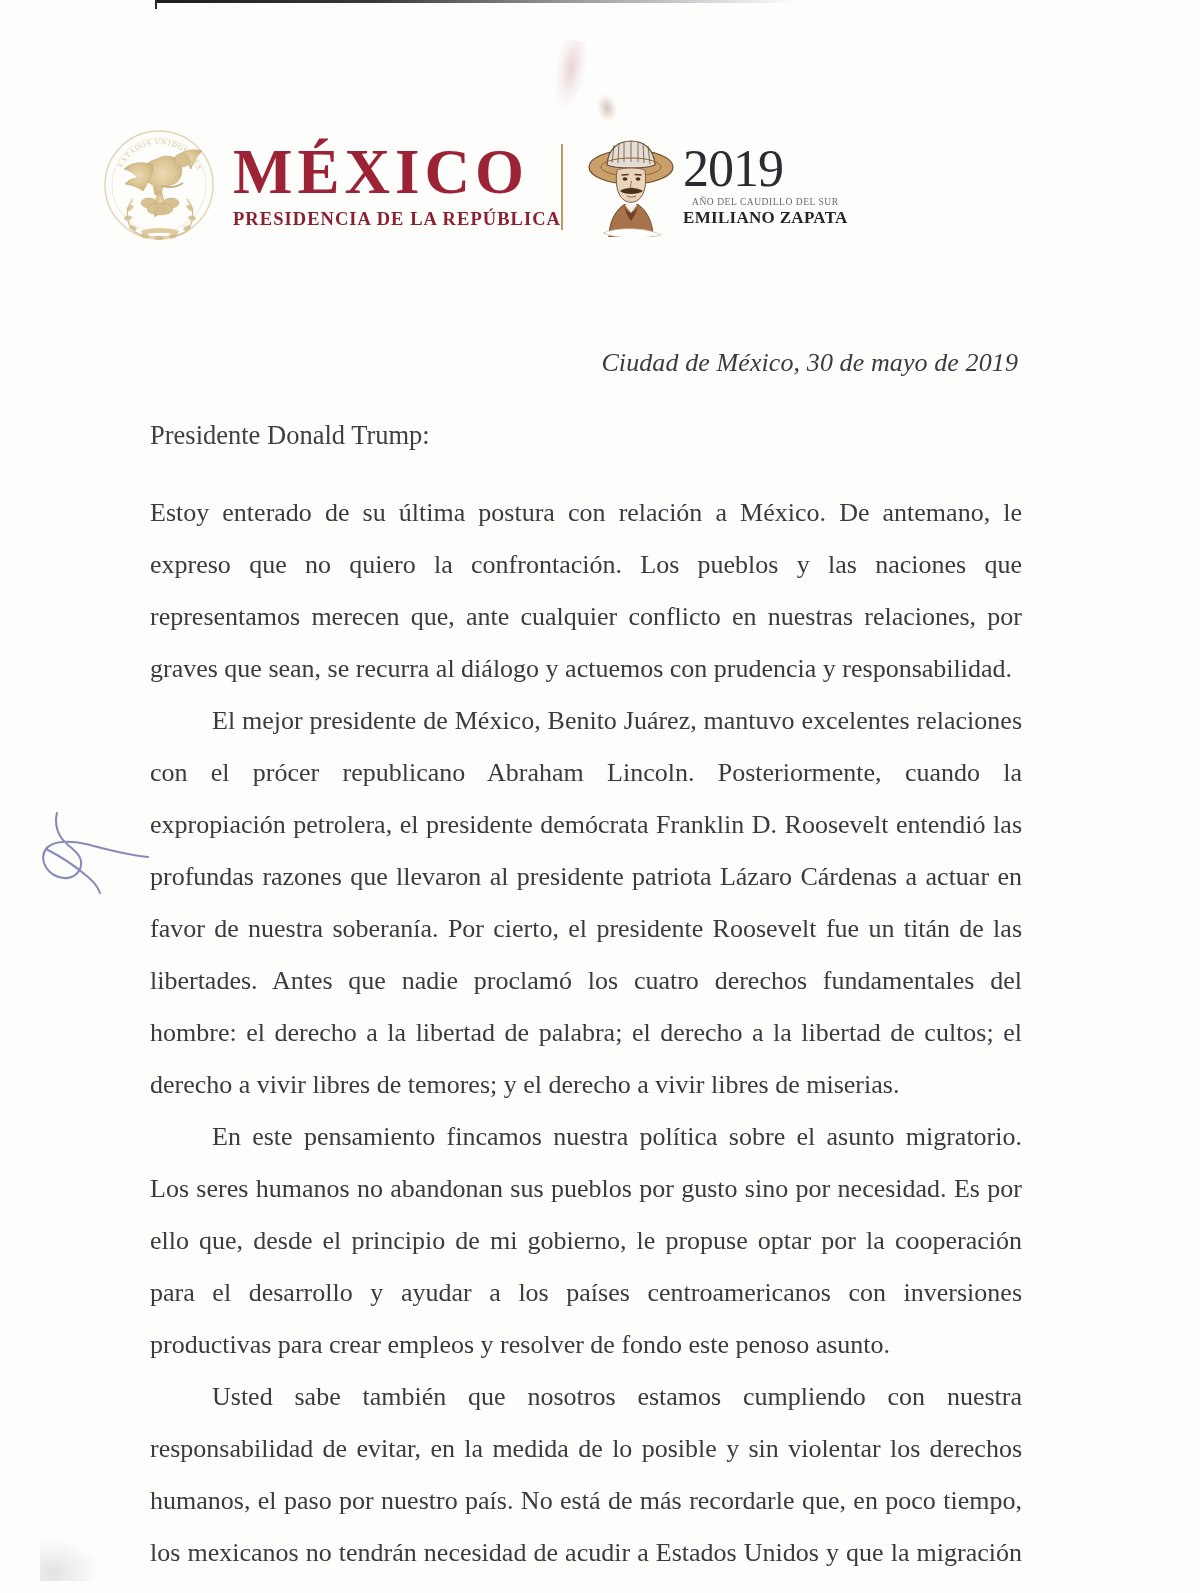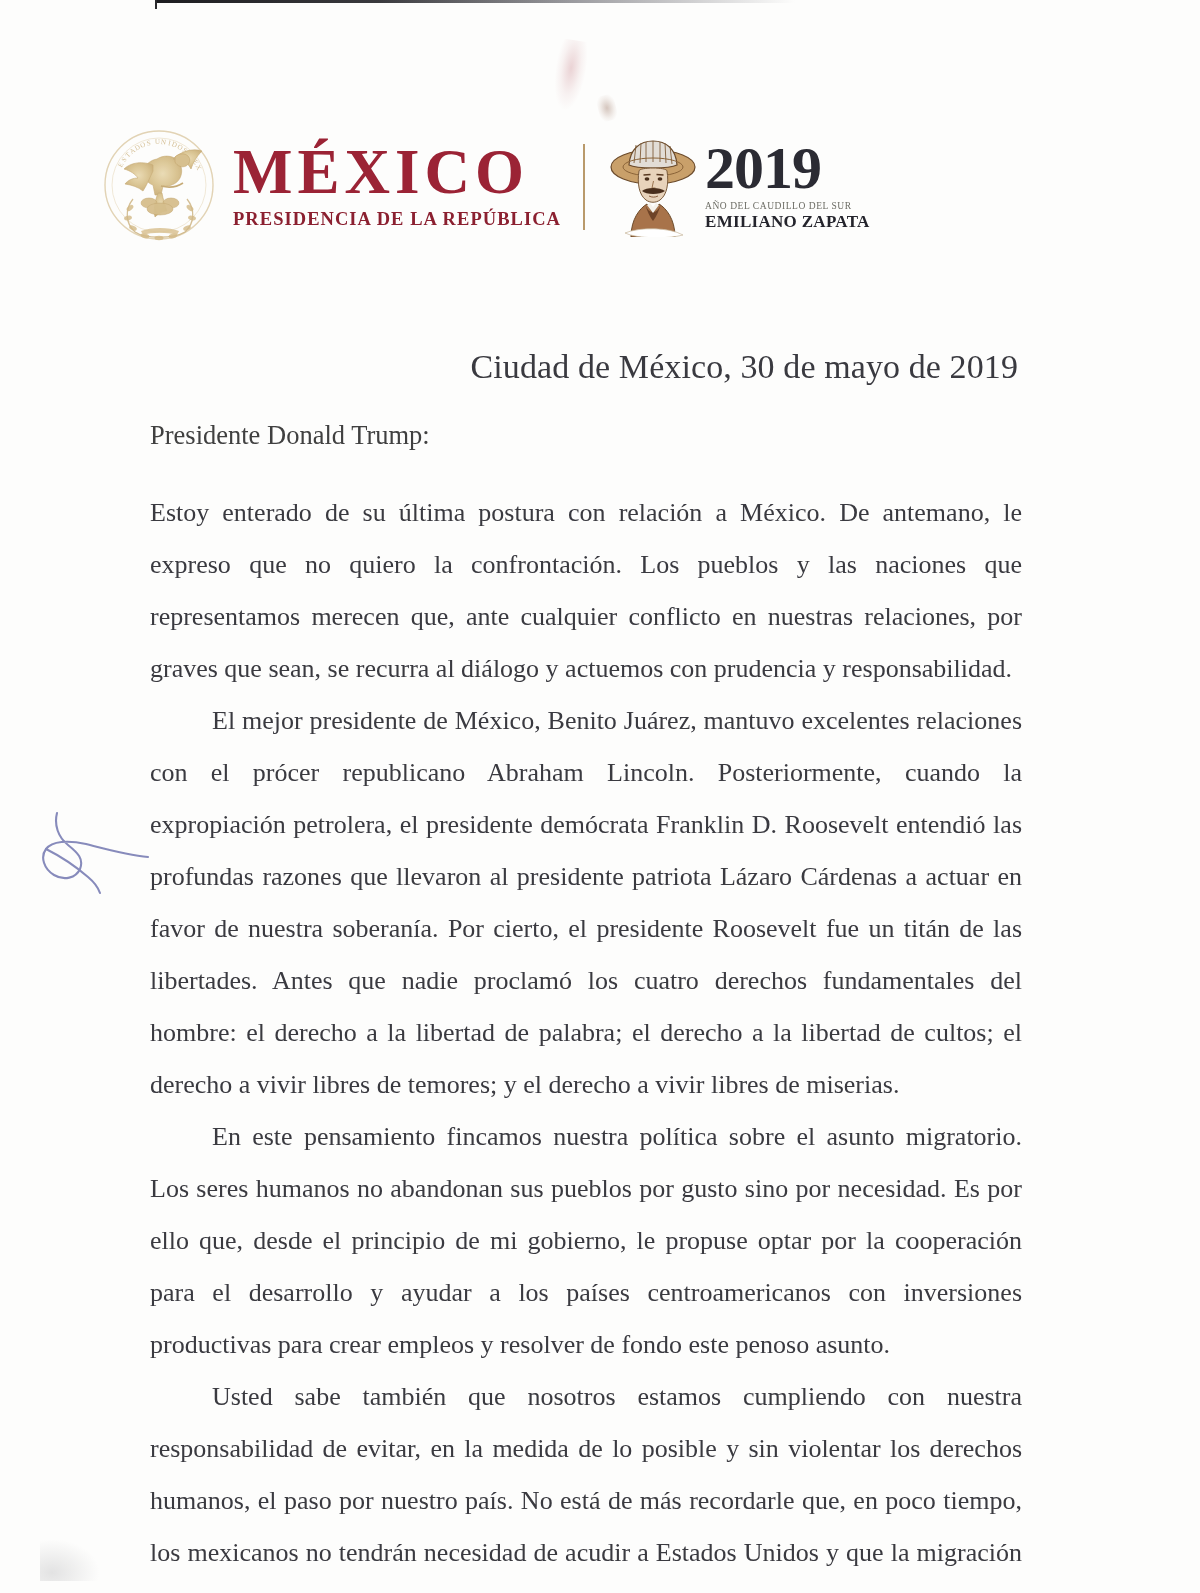--- a/index.html
+++ b/index.html
@@ -64,21 +64,20 @@
     width: 112px;
     height: 116px;
     margin-right: 18px;
     opacity: 0.92;
     flex: 0 0 auto;
   }
   .mx-wordmark {
     display: flex;
     flex-direction: column;
     justify-content: center;
-    padding-right: 22px;
   }
   .mx-title {
     font-family: "Liberation Serif", "DejaVu Serif", serif;
     font-weight: bold;
     font-size: 63px;
     line-height: 0.92;
     letter-spacing: 5px;
     color: #9B2335;
   }
   .mx-sub {
@@ -106,54 +105,56 @@
     height: 100px;
     flex: 0 0 auto;
   }
   .year-block {
     margin-left: 6px;
     display: flex;
     flex-direction: column;
   }
   .year-num {
     font-family: "Liberation Serif", "DejaVu Serif", serif;
-    font-weight: bold;
-    font-size: 60px;
+    font-weight: normal;
+    font-size: 52px;
     line-height: 0.88;
     letter-spacing: -1px;
     color: #2b2b33;
   }
   .year-cap {
     font-family: "Liberation Serif", "DejaVu Serif", serif;
     font-size: 9.5px;
     letter-spacing: 0.55px;
     color: #6b6b63;
     margin-top: 6px;
     white-space: nowrap;
+    text-align: center;
   }
   .year-name {
     font-family: "Liberation Serif", "DejaVu Serif", serif;
     font-weight: bold;
     font-size: 17px;
     letter-spacing: 0.3px;
     color: #24242c;
     margin-top: 1px;
     white-space: nowrap;
   }
 
   
   .dateline {
     position: absolute;
     top: 348px;
     left: 150px;
     width: 868px;
     text-align: right;
-    font-size: 34px;
+    font-size: 26px;
     letter-spacing: 0.1px;
     color: #3a3a40;
+    font-style: italic;
   }
   .salutation {
     position: absolute;
     top: 420px;
     left: 150px;
     font-size: 26.5px;
     color: #404040;
   }
   .letter-body {
     position: absolute;

